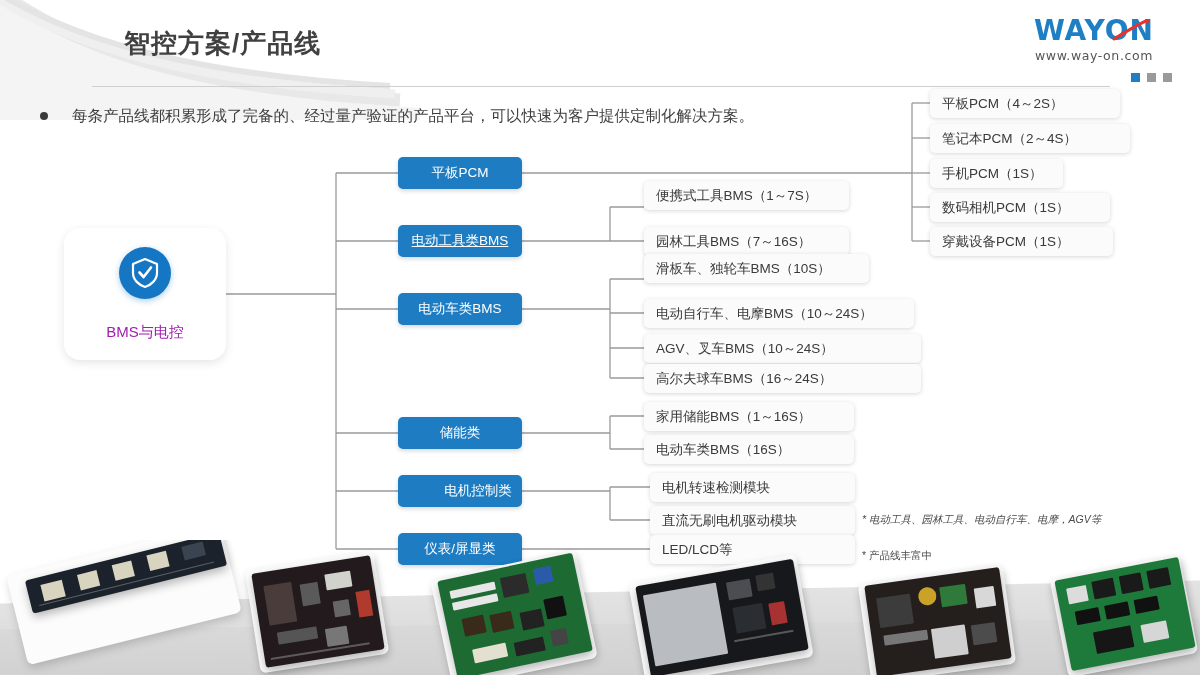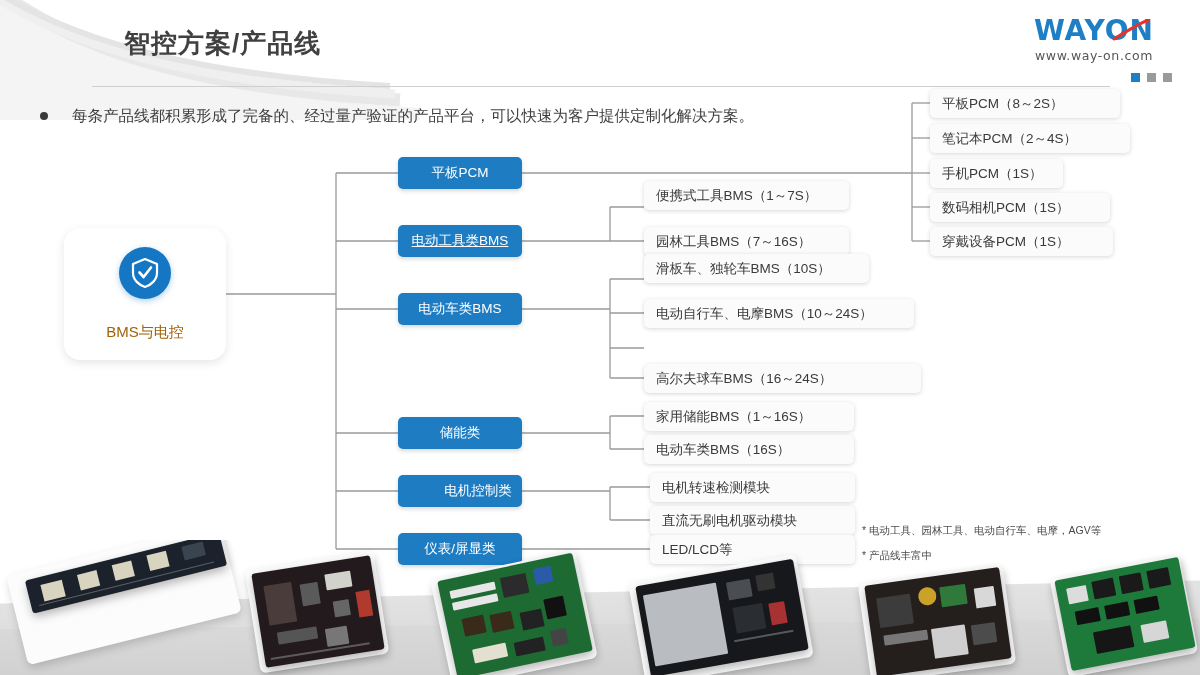--- a/index.html
+++ b/index.html
@@ -71,21 +71,21 @@
     box-shadow: 0 3px 10px rgba(0,0,0,.10);
     display: flex; flex-direction: column;
     align-items: center; justify-content: center;
   }
   .root-icon {
     width: 52px; height: 52px; border-radius: 50%;
     background: #1577c4;
     display: flex; align-items: center; justify-content: center;
     box-shadow: 0 2px 6px rgba(21,119,196,.35);
   }
-  .root-label { margin-top: 24px; font-size: 15px; color: #a16207; }
+  .root-label { margin-top: 24px; font-size: 15px; color: #a21caf; }
 
   
   .cat-box {
     position: absolute;
     width: 124px; height: 32px;
     background: #1d7cc2;
     border-radius: 5px;
     color: #ffffff;
     font-size: 13.5px;
     display: flex; align-items: center; justify-content: center;
@@ -249,21 +249,21 @@
       <span>储能类</span>
     </div>
     <div class="cat-box" style="left:398px; top:475px;padding-left:36px;">
       <span>电机控制类</span>
     </div>
     <div class="cat-box" style="left:398px; top:533px;">
       <span>仪表/屏显类</span>
     </div>
 
     <div class="leaf-box" style="left:930px; top:89px;  width:190px;">
-        <span>平板PCM（8～2S）</span>
+        <span>平板PCM（4～2S）</span>
       </div>
     <div class="leaf-box" style="left:930px; top:124px; width:200px;">
         <span>笔记本PCM（2～4S）</span>
       </div>
     <div class="leaf-box" style="left:930px; top:159px; width:133px;">
         <span>手机PCM（1S）</span>
       </div>
     <div class="leaf-box" style="left:930px; top:193px; width:180px;">
         <span>数码相机PCM（1S）</span>
       </div>
@@ -277,20 +277,23 @@
     <div class="leaf-box" style="left:644px; top:227px; width:205px;">
         <span>园林工具BMS（7～16S）</span>
       </div>
 
     <div class="leaf-box" style="left:644px; top:254px; width:225px;">
         <span>滑板车、独轮车BMS（10S）</span>
       </div>
     <div class="leaf-box" style="left:644px; top:299px; width:270px;">
         <span>电动自行车、电摩BMS（10～24S）</span>
       </div>
+    <div class="leaf-box" style="left:644px; top:334px; width:277px;">
+        <span>AGV、叉车BMS（10～24S）</span>
+      </div>
     <div class="leaf-box" style="left:644px; top:364px; width:277px;">
         <span>高尔夫球车BMS（16～24S）</span>
       </div>
 
     <div class="leaf-box" style="left:644px; top:402px; width:210px;">
         <span>家用储能BMS（1～16S）</span>
       </div>
     <div class="leaf-box" style="left:644px; top:435px; width:210px;">
         <span>电动车类BMS（16S）</span>
       </div>
@@ -299,21 +302,21 @@
         <span>电机转速检测模块</span>
       </div>
     <div class="leaf-box" style="left:650px; top:506px; width:205px;">
         <span>直流无刷电机驱动模块</span>
       </div>
 
     <div class="leaf-box" style="left:650px; top:535px; width:205px;">
         <span>LED/LCD等</span>
       </div>
 
-    <div class="footnote" style="left:862px; top:524px;">* 电动工具、园林工具、电动自行车、电摩，AGV等</div>
+    <div class="footnote" style="left:862px; top:513px;font-style:italic;">* 电动工具、园林工具、电动自行车、电摩，AGV等</div>
     <div class="footnote" style="left:862px; top:549px;">* 产品线丰富中</div>
   </div>
 
   <div class="photo-strip">
     <div class="ground"></div>
     <div class="ground2"></div>
 
     <div class="pcb-white-card" style="left:14px; top:8px; width:220px; height:92px; transform:rotate(-14deg);"></div>
     <div class="pcb" style="left:26px; top:16px; width:200px; height:34px; background:#1b222b; transform:rotate(-14deg);">
       <div class="pad" style="left:14px; top:8px; width:22px; height:17px;"></div>

